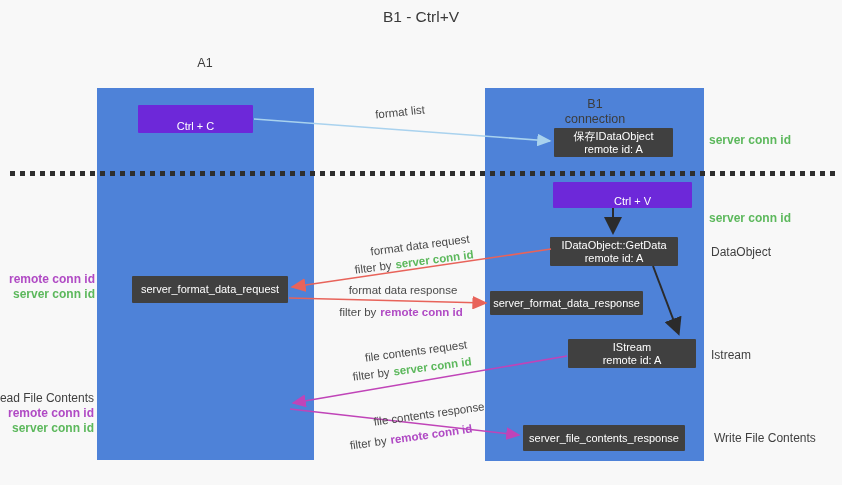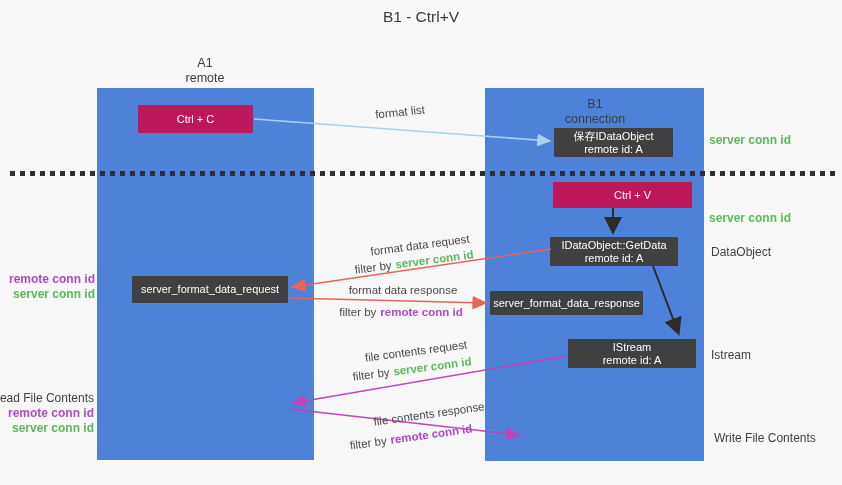--- a/index.html
+++ b/index.html
@@ -14,21 +14,21 @@
   .lane-b{left:485px;top:88px;width:219px;height:373px;}
   .lane-header{position:absolute;width:140px;text-align:center;font-size:12.5px;
                line-height:15px;color:#3c3c3c;z-index:6;}
 
   .sep{position:absolute;left:10px;top:171px;width:826px;height:5px;z-index:5;
        background:repeating-linear-gradient(90deg,#2e2e2e 0 5px,transparent 5px 10px);}
 
   .node{position:absolute;display:flex;flex-direction:column;align-items:center;
         justify-content:center;color:#ffffff;font-size:11px;line-height:13px;
         text-align:center;z-index:4;border-radius:1px;}
-  .node.green{background:#be185d;}
+  .node.green{background:#6d28d9;justify-content:flex-end;}
   .node.orange{background:#404040;}
 
   .arrow-label{position:absolute;white-space:nowrap;font-size:11.5px;color:#4a4a4a;
                z-index:6;transform:translate(-50%,-50%);}
   .rot{transform:translate(-50%,-50%) rotate(-7.5deg);}
   .rot8{transform:translate(-50%,-50%) rotate(-8deg);}
   .rot6{transform:translate(-50%,-50%) rotate(-6deg);}
   .key{font-weight:700;margin-left:4px;}
   .key-green{color:#5cb85c;}
   .key-purple{color:#b04ac4;}
@@ -45,21 +45,20 @@
 <body>
 
 <div class="stage">
 
   <div class="title">
     <div>B1 - Ctrl+V</div>
   </div>
 
   <div class="lane-header" style="left:135px;top:56px;">
     <div>A1</div>
-    <div>remote</div>
   </div>
   <div class="lane-header" style="left:525px;top:56px;margin-top:41px;">
     <div>B1</div>
     <div>connection</div>
   </div>
 
   <div class="lane lane-a"></div>
   <div class="lane lane-b"></div>
 
   <div class="sep"></div>
@@ -105,20 +104,23 @@
   <div class="node orange" style="left:132px;top:276px;width:156px;height:27px;">
     <div>server_format_data_request</div>
   </div>
   <div class="node orange" style="left:490px;top:291px;width:153px;height:24px;">
     <div>server_format_data_response</div>
   </div>
   <div class="node orange" style="left:568px;top:339px;width:128px;height:29px;">
     <div>IStream</div>
     <div>remote id: A</div>
   </div>
+  <div class="node orange" style="left:523px;top:425px;width:162px;height:26px;">
+    <div>server_file_contents_response</div>
+  </div>
 
   <div class="arrow-label rot6" style="left:400px;top:112px;">format list</div>
 
   <div class="arrow-label rot" style="left:420px;top:245px;">format data request</div>
   <div class="arrow-label rot" style="left:414px;top:262px;">
     <span>filter by</span><span class="key key-green">server conn id</span>
   </div>
 
   <div class="arrow-label" style="left:403px;top:290px;">format data response</div>
   <div class="arrow-label" style="left:401px;top:312px;">

